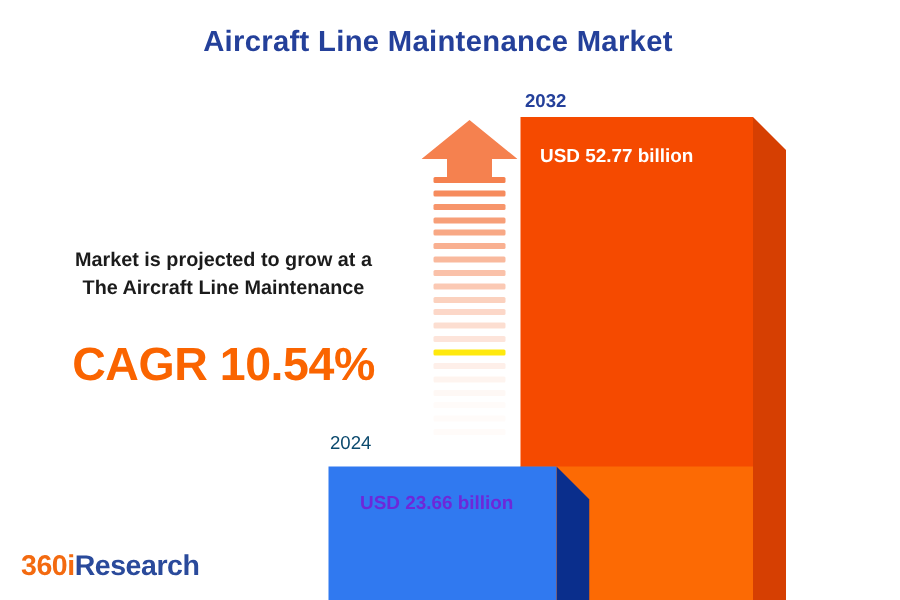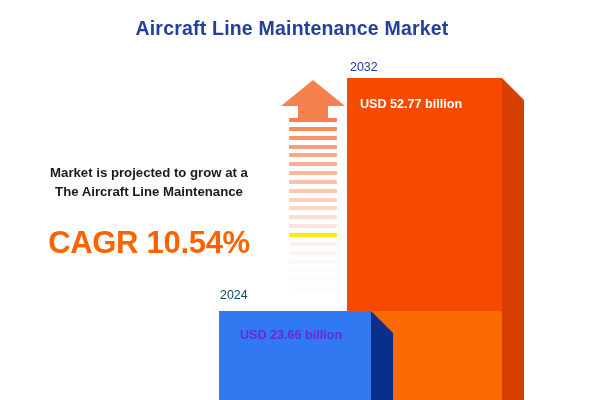--- a/index.html
+++ b/index.html
@@ -117,21 +117,21 @@
     font-size: 12.6px;
     font-weight: bold;
     color: #ffffff;
     white-space: nowrap;
   }
   .label-2032 {
     position: absolute;
     left: 350px;
     top: 60px;
     font-size: 12.4px;
-    font-weight: normal;
+    font-weight: bold;
     color: #24409A;
     white-space: nowrap;
   }
 
   .bar-2024-front {
     position: absolute;
     left: 219px;
     top: 311px;
     width: 152px;
     height: 89px;
@@ -232,14 +232,17 @@
 
   <div class="label-2024">2024</div>
   <div class="bar-2024-front"></div>
   <div class="bar-2024-side">
     <svg width="22" height="89" viewBox="0 0 22 89" preserveAspectRatio="none">
       <path d="M0 0 L22 22 L22 89 L0 89 Z" fill="#0A2E8C"></path>
     </svg>
   </div>
   <div class="bar-2024-value">USD 23.66 billion</div>
 
+  <div class="logo">
+    <span class="logo-a">360i</span><span class="logo-b">Research</span>
+  </div>
 
 </div>
 
 </body></html>

